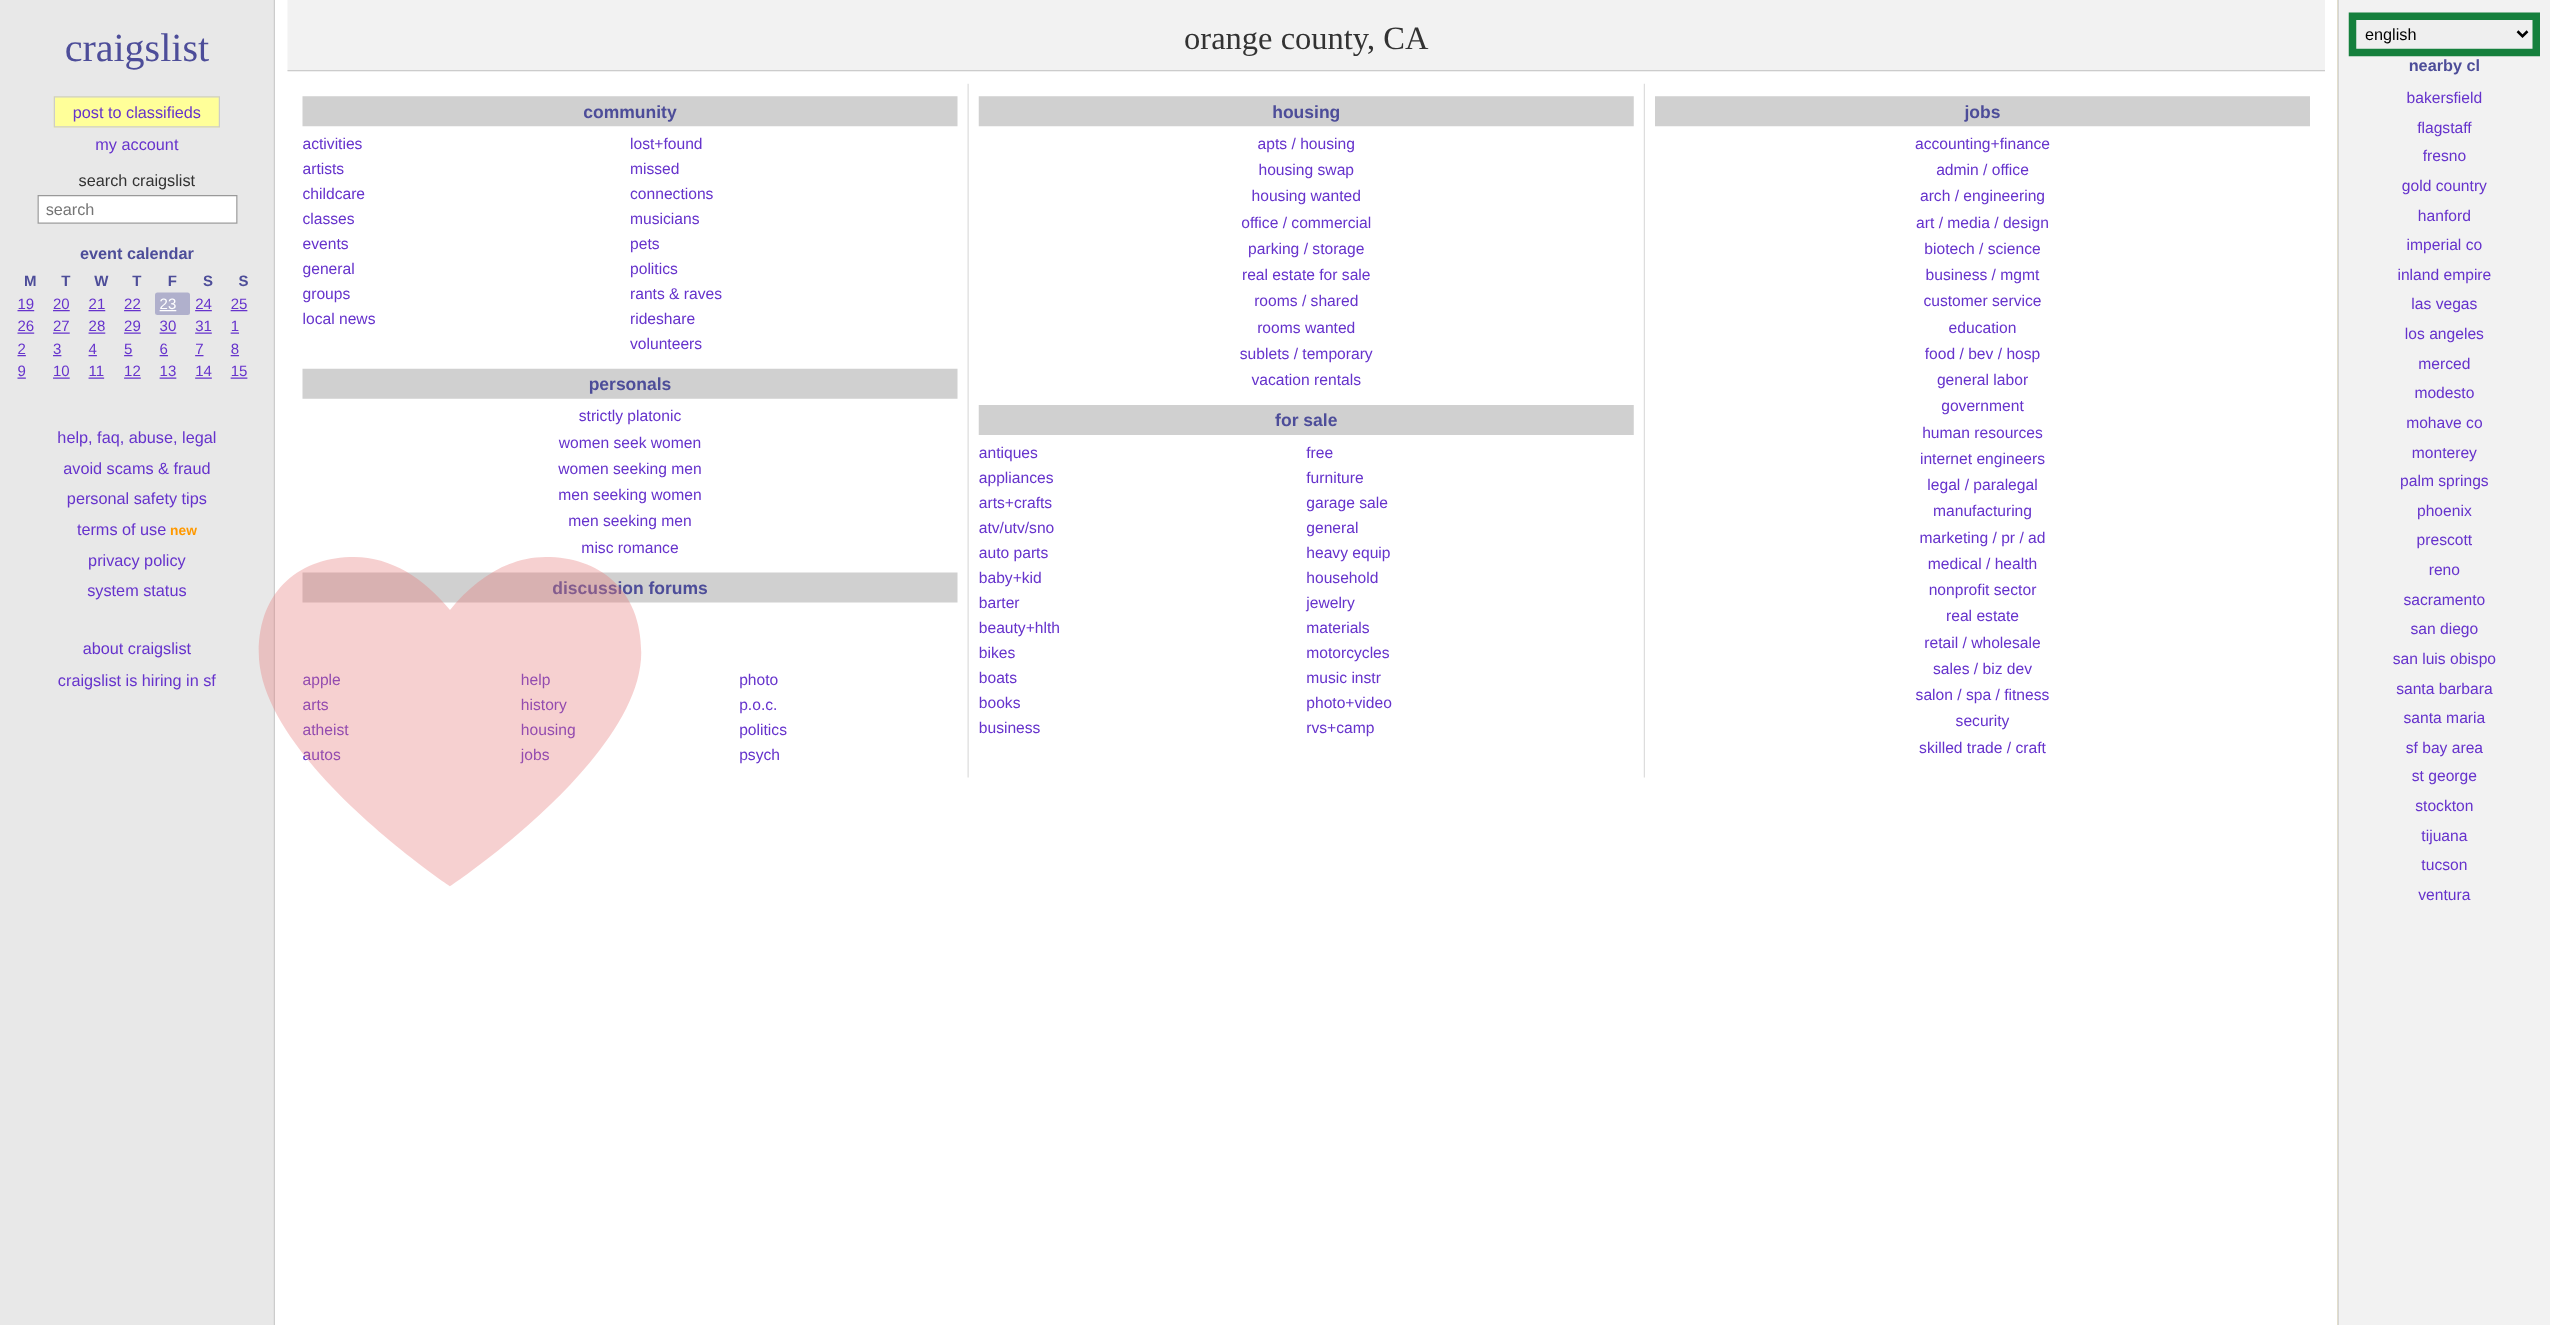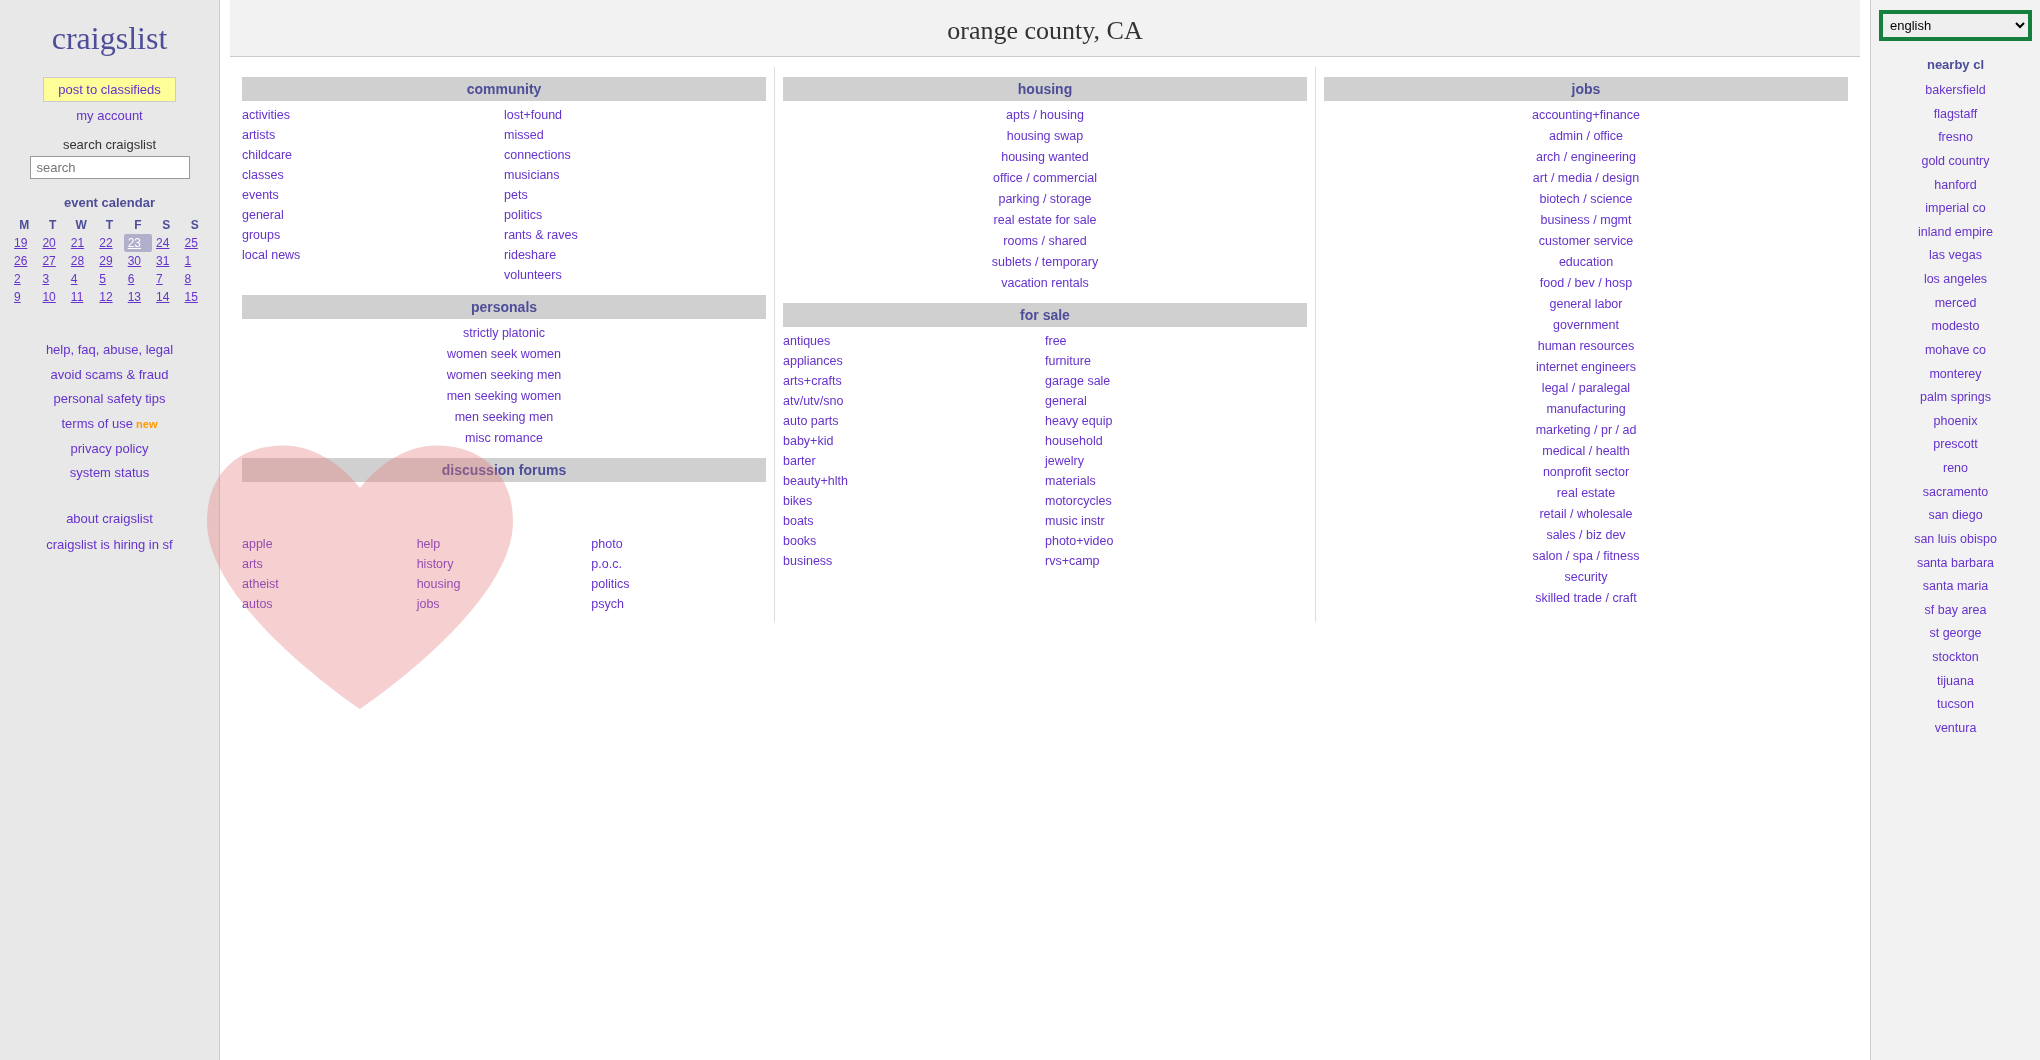--- a/index.html
+++ b/index.html
@@ -222,22 +222,21 @@
       width: 170px;
       min-width: 170px;
       background: #f2f2f2;
       padding: 10px 8px;
       border-left: 1px solid #ccc;
     }
     .lang-select {
       width: 100%;
       padding: 3px;
       font-size: 13px;
-      margin-bottom: 16px;
-      border: 4px solid #15803d;
+      border: 6px solid #15803d;
     }
     .nearby-title {
       font-weight: bold;
       font-size: 13px;
       color: #4d4d99;
       text-align: center;
       margin-bottom: 8px;
     }
     .nearby-list {
       display: flex;
@@ -405,20 +404,21 @@
 
         <div class="section-header">housing</div>
         <div class="section-list" id="housing-list">
             <a href="#">apts / housing</a>
             <a href="#">housing swap</a>
             <a href="#">housing wanted</a>
             <a href="#">office / commercial</a>
             <a href="#">parking / storage</a>
             <a href="#">real estate for sale</a>
             <a href="#">rooms / shared</a>
+            <a href="#">rooms wanted</a>
             <a href="#">sublets / temporary</a>
             <a href="#">vacation rentals</a>
           </div>
 
         <div class="section-header">for sale</div>
         <div class="two-col-list">
           <div class="col-half" id="forsale-left">
               <a href="#">antiques</a>
               <a href="#">appliances</a>
               <a href="#">arts+crafts</a>

